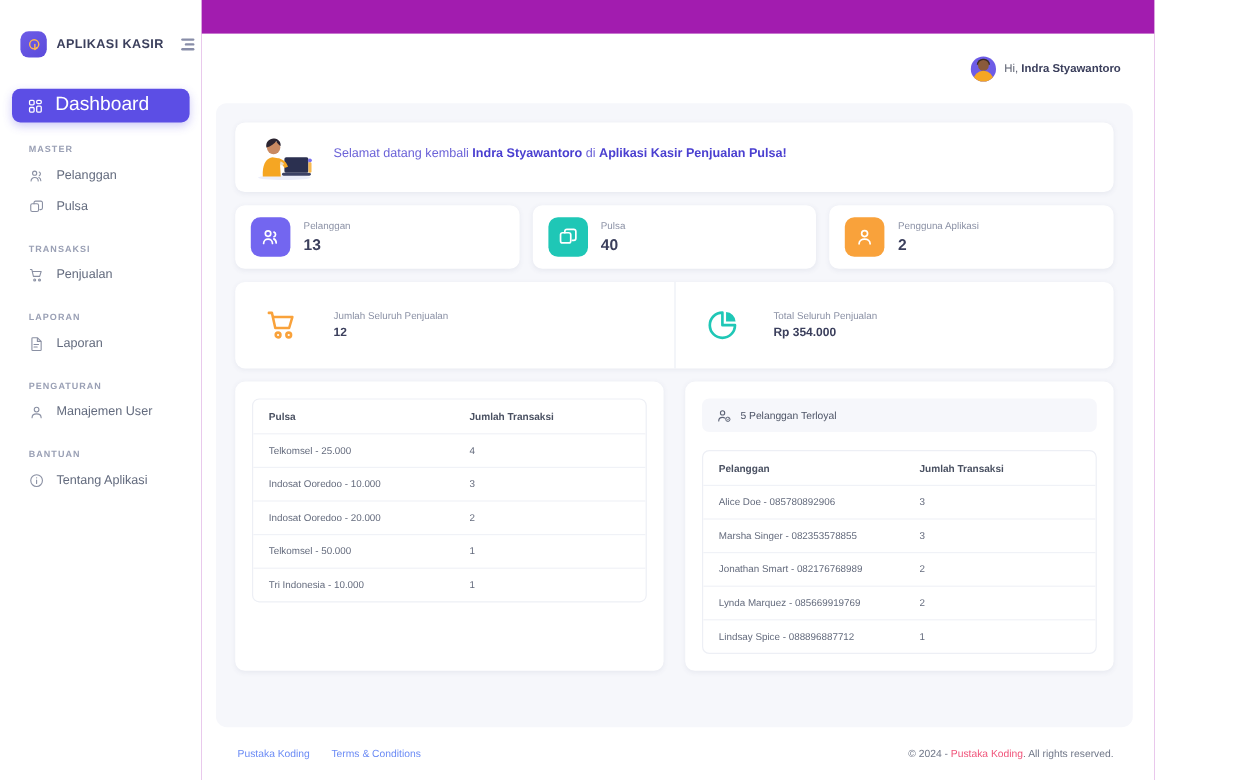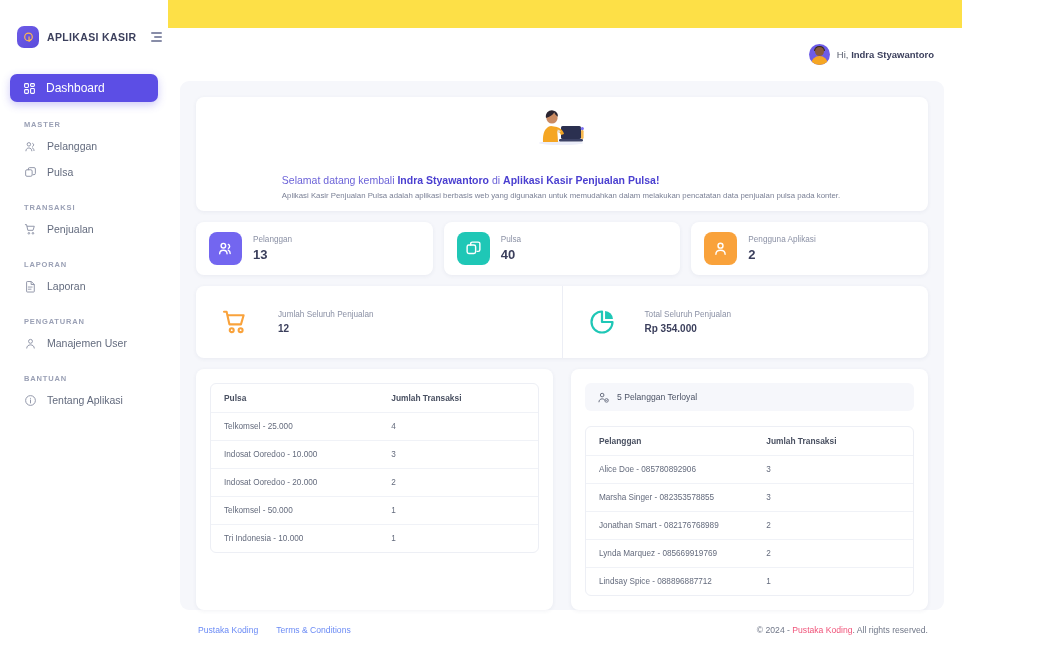--- a/index.html
+++ b/index.html
@@ -2,21 +2,21 @@
 <html><head>
 <meta charset="utf-8">
 <style>
   * { box-sizing: border-box; margin: 0; padding: 0; }
   html, body {
     width: 1050px; height: 650px;
     background: #ffffff;
     font-family: "Liberation Sans", sans-serif;
     overflow: hidden;
   }
-  .app { display: flex; width: 962px; height: 650px; background: #fde047; }
+  .app { display: flex; width: 962px; height: 650px; background: #a21caf; }
 
   
   .sidebar {
     width: 168px; height: 650px; flex: 0 0 168px;
     background: #ffffff; padding: 22px 0 0 0;
   }
   .brand { display: flex; align-items: center; gap: 8px; padding: 0 0 0 17px; height: 30px; }
   .brand-logo {
     width: 22px; height: 22px; border-radius: 7px;
     background: linear-gradient(140deg,#6d5ce7 0%,#5b4bdb 100%);
@@ -29,21 +29,21 @@
   .burger i:nth-child(1){ width: 11px; }
   .burger i:nth-child(2){ width: 8px; }
   .burger i:nth-child(3){ width: 11px; }
 
   .nav { margin-top: 22px; }
   .nav-active {
     margin: 0 10px 0 10px; height: 28px; border-radius: 7px;
     background: #5c4ee5; display: flex; align-items: center; gap: 10px;
     padding-left: 13px; box-shadow: 0 3px 8px rgba(92,78,229,.30);
   }
-  .nav-active .lbl { font-size: 12px; color: #fff; font-weight: 500; }
+  .nav-active .lbl { font-size: 16px; color: #fff; font-weight: 500; }
   .nav-sec {
     font-size: 7.5px; letter-spacing: .85px; color: #9aa0b5;
     font-weight: 600; padding-left: 24px; margin: 18px 0 4px;
   }
   .nav-item {
     height: 26px; display: flex; align-items: center; gap: 10px;
     padding-left: 24px; cursor: pointer;
   }
   .nav-item .lbl { font-size: 10.5px; color: #636b7e; }
   .ico { width: 13px; height: 13px; flex: 0 0 13px; display:block; }
@@ -65,21 +65,21 @@
 
   .content {
     flex: 1; margin: 0 18px 0 12px;
     background: #f6f7fb; border-radius: 9px;
     padding: 16px 16px 0 16px;
     display: flex; flex-direction: column; gap: 11px;
   }
   .card { background:#fff; border-radius: 8px; box-shadow: 0 1px 4px rgba(60,70,110,.07); }
 
   
-  .welcome { display: flex; align-items: center; gap: 14px; padding: 9px 16px 9px 14px; min-height: 50px; flex-direction: column; }
+  .welcome { display: flex; align-items: center; gap: 14px; padding: 9px 16px 9px 14px; min-height: 50px; }
   .welcome-art { width: 54px; height: 40px; flex: 0 0 54px; position: relative; }
   .welcome-txt { flex: 1; }
   .w-title { font-size: 10.5px; color: #6c63d8; margin-bottom: 4px; line-height: 1.3; }
   .w-title b { color: #4a3fd0; font-weight: 700; }
   .w-sub { font-size: 7.8px; color: #7b8196; line-height: 1.4; }
 
   
   .stats { display: flex; gap: 11px; }
   .stat { flex: 1; display: flex; align-items: center; gap: 11px; padding: 10px 13px; min-height: 53px; }
   .stat-ic { width: 33px; height: 33px; border-radius: 8px; display:flex; align-items:center; justify-content:center; flex:0 0 33px; }
@@ -254,21 +254,20 @@
             <path d="M12 12c-1-5 3-8 6.6-7.6 3.6.4 5.8 3.2 5.2 6.4-1.6-1-3-2.6-3.6-4.2-1.4 2.2-4.4 4.6-8.2 5.4z" fill="#2b2430"></path>
             <path d="M23.6 23.5c1.5.2 2.6 1 3.2 2.3l-3.5 1.4z" fill="#e8dcc8"></path>
             <rect x="47" y="24" width="2.6" height="9" rx="1.3" fill="#f7b84e"></rect>
             <circle cx="48.3" cy="22.6" r="1.6" fill="#7a6ff0"></circle>
           </svg>
         </div>
         <div class="welcome-txt">
           <div class="w-title">
             <span>Selamat datang kembali </span><b>Indra Styawantoro</b><span> di </span><b>Aplikasi Kasir Penjualan Pulsa!</b>
           </div>
-          <div class="w-sub">Aplikasi Kasir Penjualan Pulsa adalah aplikasi berbasis web yang digunakan untuk memudahkan dalam melakukan pencatatan data penjualan pulsa pada konter.</div>
         </div>
       </div>
 
       <div class="stats">
         <div class="card stat">
           <span class="stat-ic" style="background:#7366f0">
             <svg width="17" height="17" viewBox="0 0 24 24" fill="none">
               <circle cx="9" cy="8" r="3.2" stroke="#fff" stroke-width="2"></circle>
               <path d="M3.8 19.5c0-3 2.3-5 5.2-5s5.2 2 5.2 5" stroke="#fff" stroke-width="2" stroke-linecap="round"></path>
               <path d="M16 6.3a2.9 2.9 0 010 5.4M18.6 19c0-2.4-1.1-4-2.8-4.8" stroke="#fff" stroke-width="2" stroke-linecap="round"></path>

